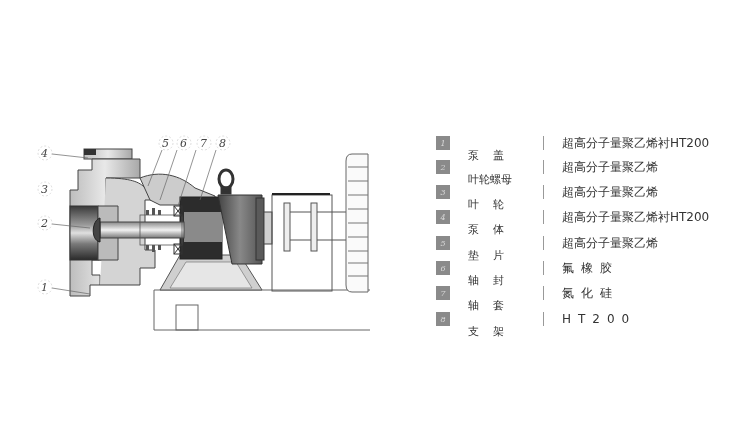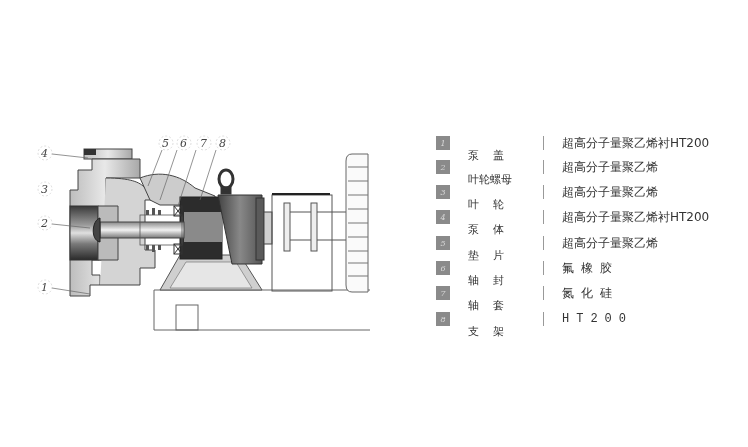--- a/index.html
+++ b/index.html
@@ -6,21 +6,21 @@
   body { width: 748px; height: 447px; position: relative; overflow: hidden; font-family: "DejaVu Sans", sans-serif; }
   #diagram { position: absolute; left: 0; top: 0; width: 748px; height: 447px; }
   .callout-num { font-family: "DejaVu Serif", serif; font-style: italic; font-size: 11px; fill: #444; }
   .legend { position: absolute; left: 436px; top: 135px; width: 260px; }
   .row { position: absolute; left: 0; height: 16px; display: flex; align-items: center; }
   .badge { width: 14px; height: 14px; background: #8a8a8a; color: #d8d8d8; font-family: "DejaVu Serif", serif; font-style: italic; font-size: 8px; display: flex; align-items: center; justify-content: center; }
   .name { position: absolute; left: 32px; width: 60px; font-size: 11px; color: #333; letter-spacing: 0; white-space: nowrap; margin-top: 24px; }
   .name.spread { letter-spacing: 14px; }
   .sep { position: absolute; left: 107px; width: 1px; height: 14px; background: #999; }
   .mat { position: absolute; left: 126px; font-size: 12px; color: #333; white-space: nowrap; }
-  .mat.spread { letter-spacing: 7px; font-family: Liberation Mono, monospace; }
+  .mat.spread { letter-spacing: 7px; }
 </style>
 </head>
 <body>
 
 <svg id="diagram" viewBox="0 0 748 447" xmlns="http://www.w3.org/2000/svg">
   <defs>
     <linearGradient id="metal" x1="0" y1="0" x2="0" y2="1">
       <stop offset="0" stop-color="#3a3a3a"></stop>
       <stop offset="0.35" stop-color="#9a9a9a"></stop>
       <stop offset="0.5" stop-color="#e0e0e0"></stop>

